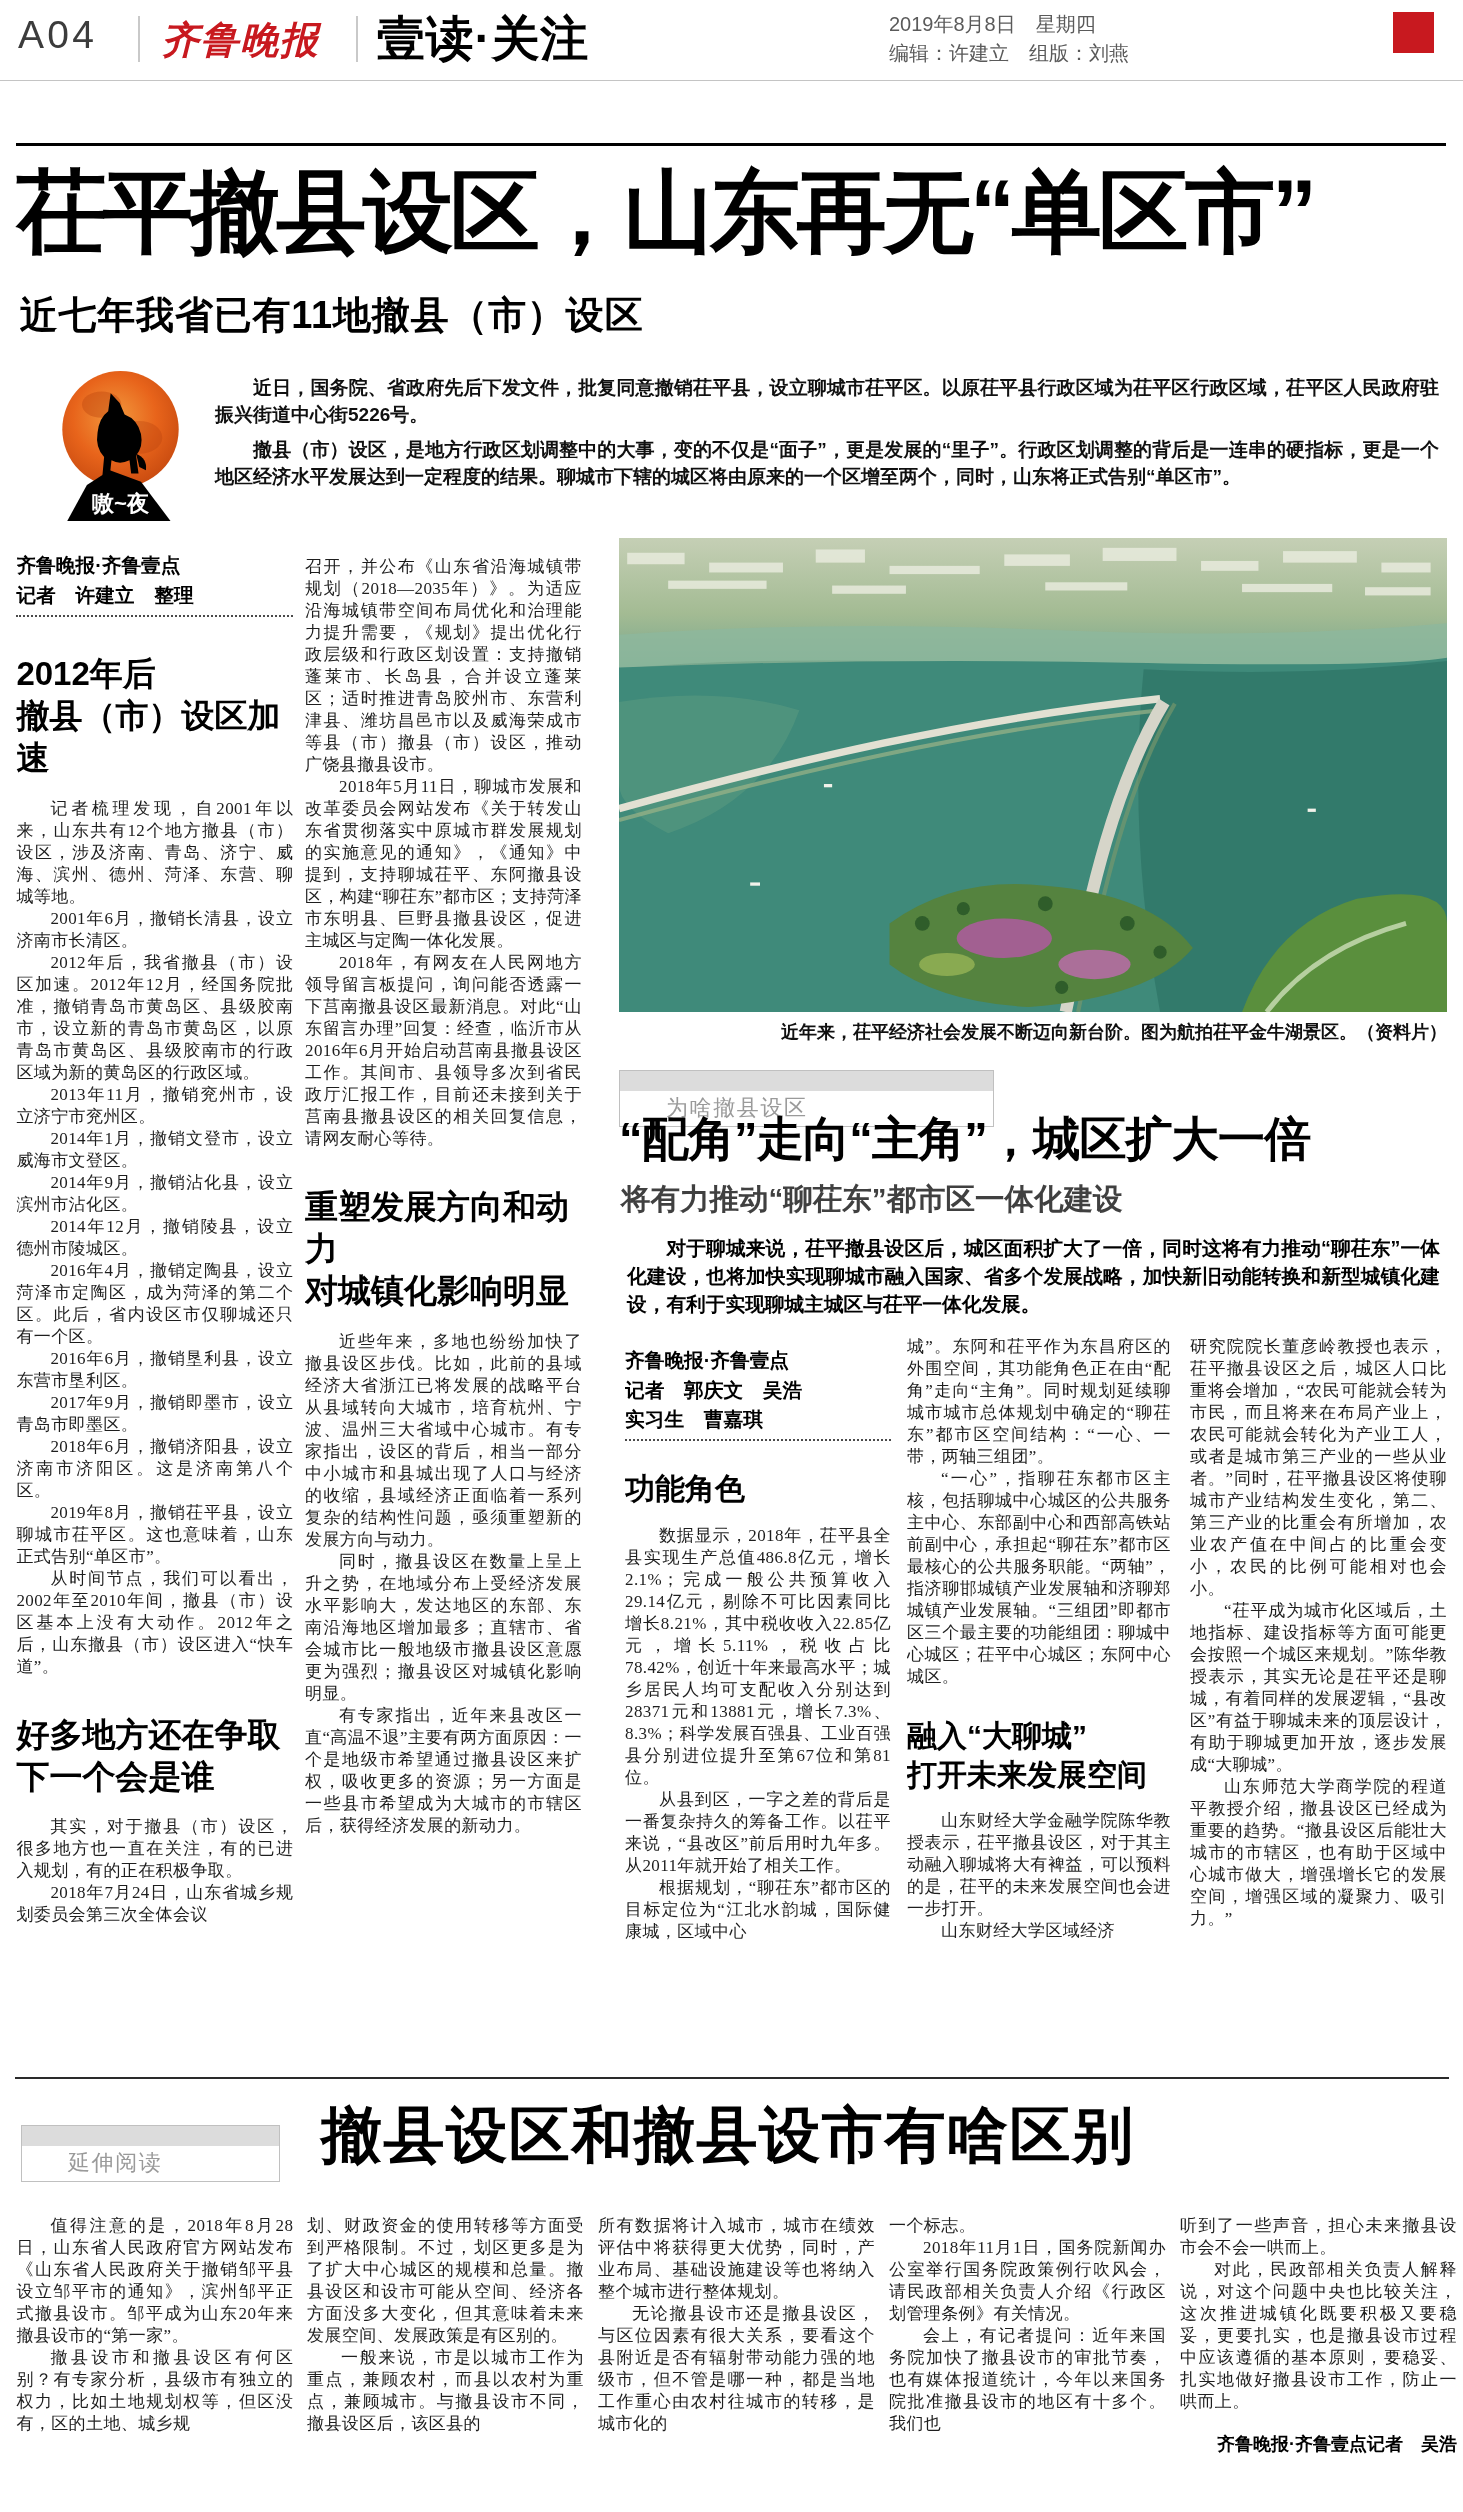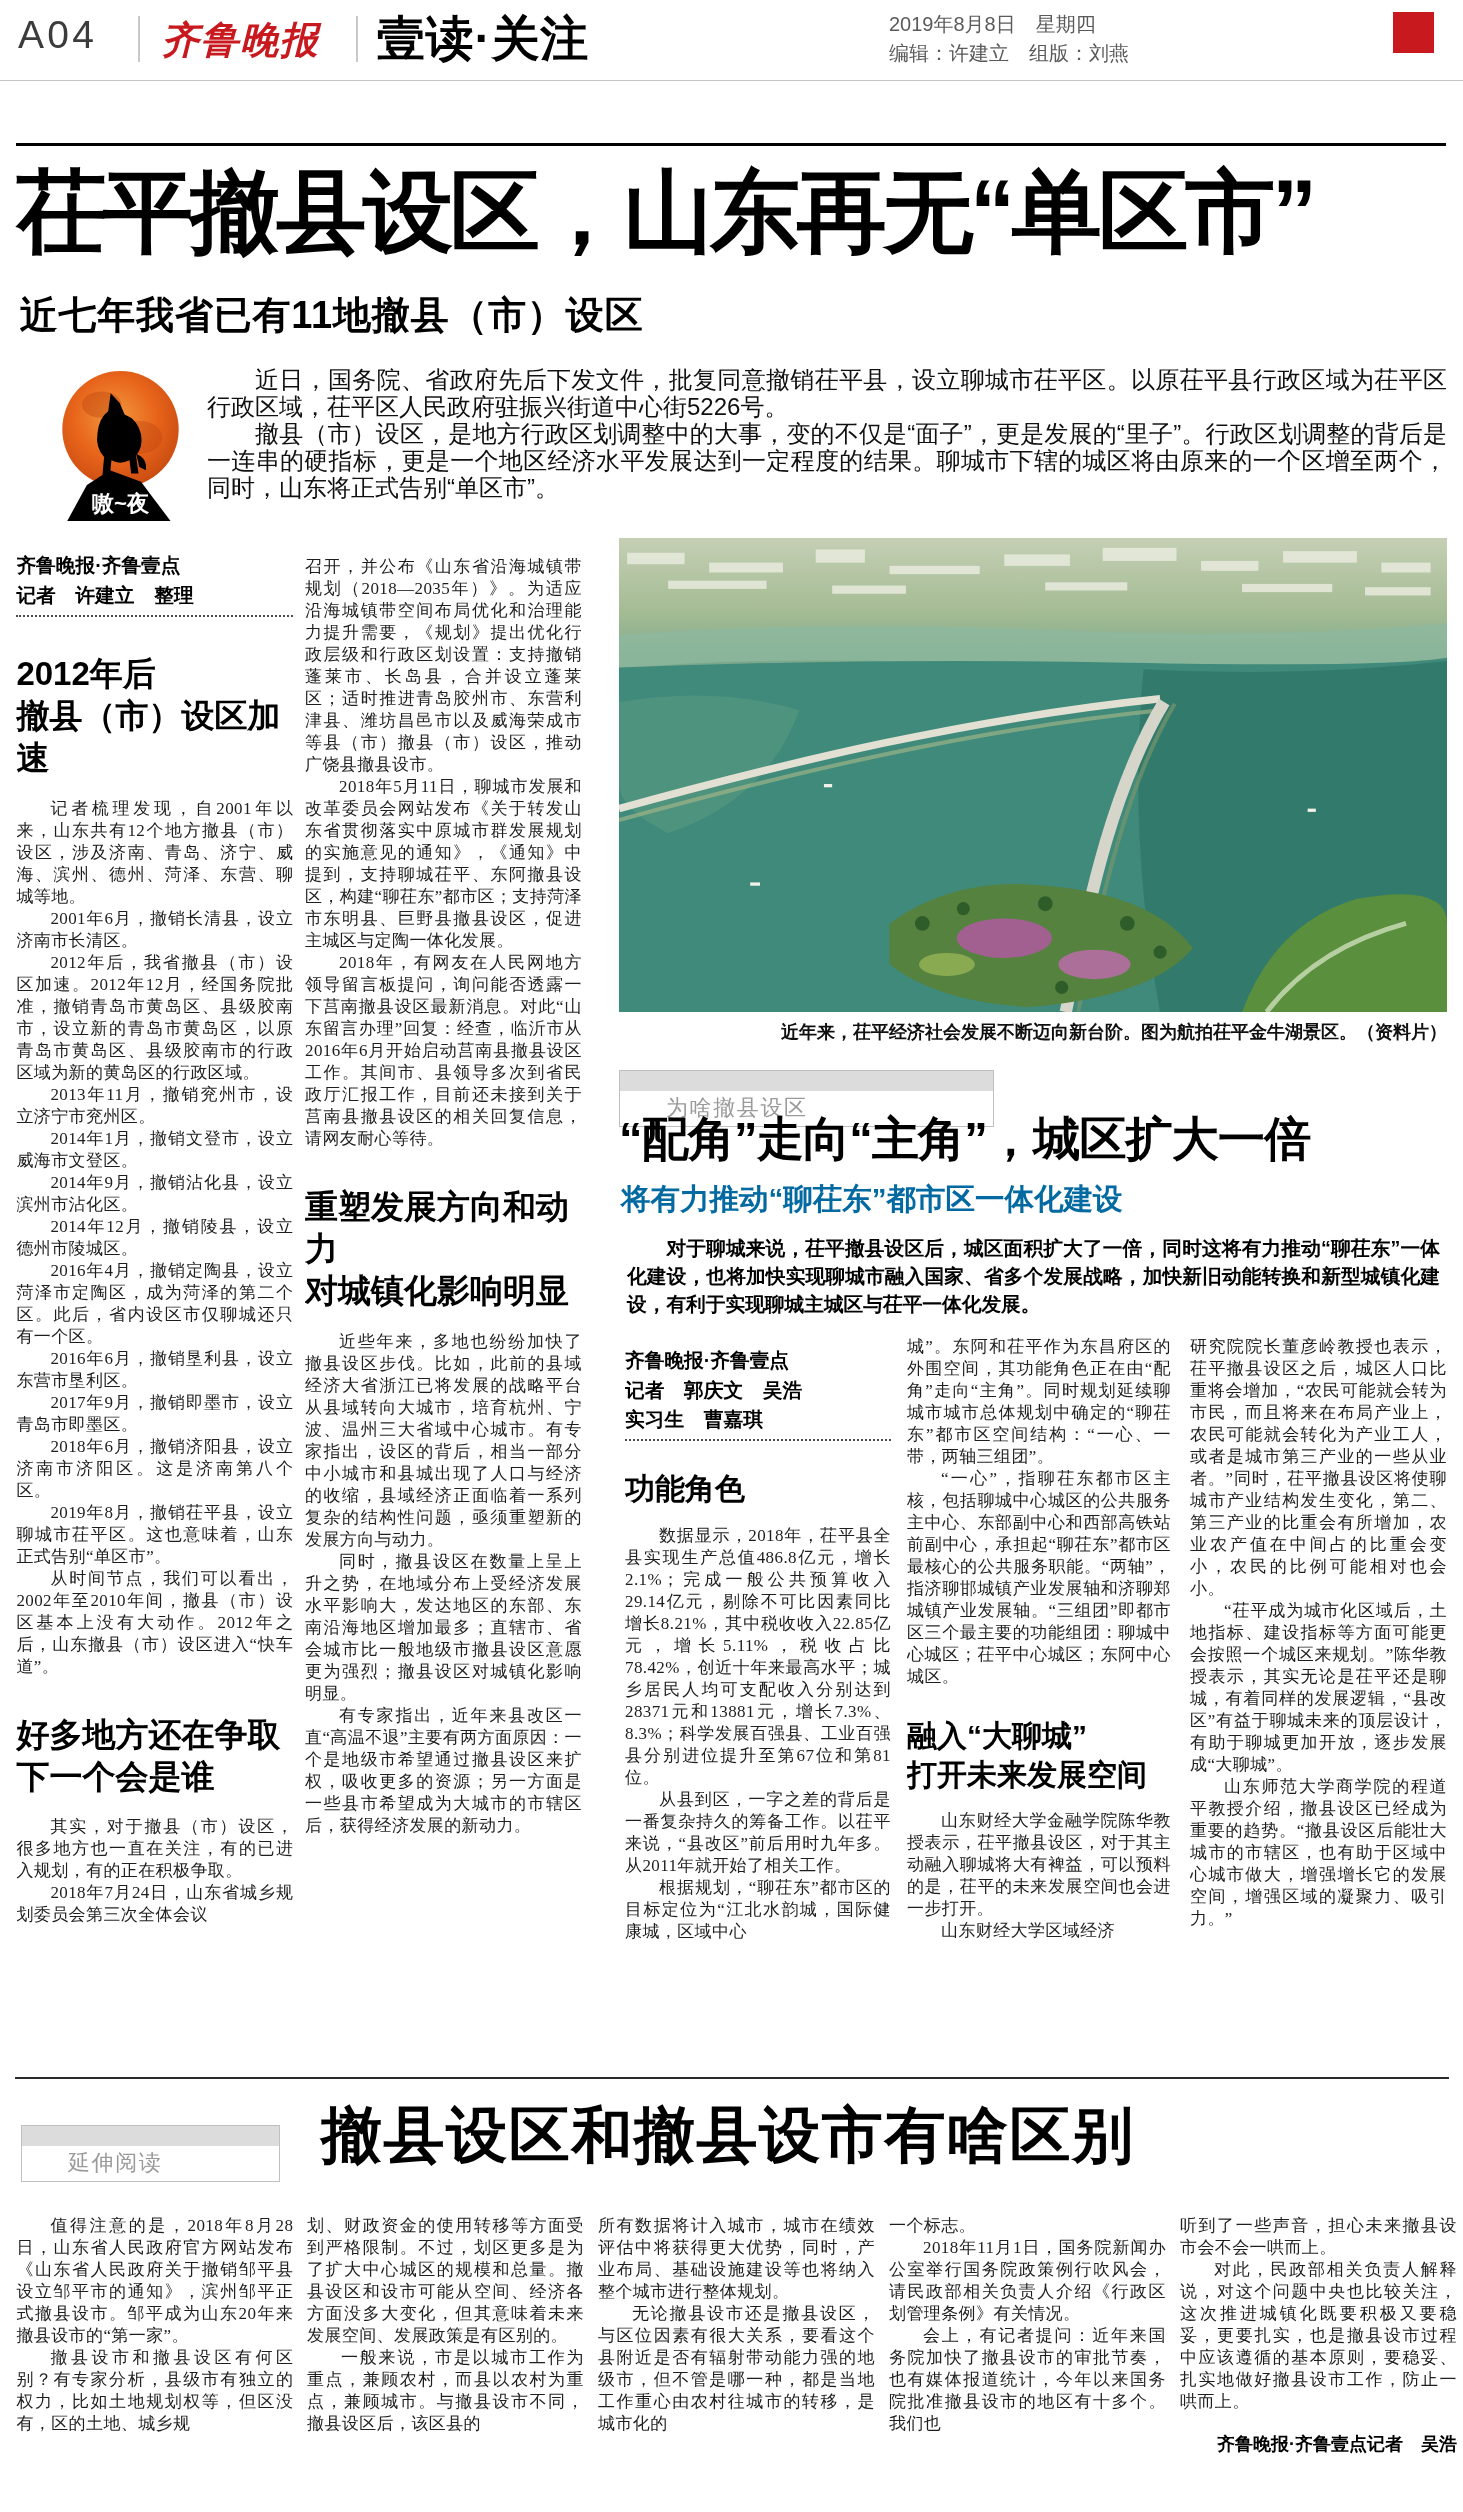--- a/index.html
+++ b/index.html
@@ -23,27 +23,27 @@
   .thinrule{background:#2a2a2a;height:1.6px;}
 
   
   .main-headline{font-family:"Liberation Sans","DejaVu Sans",sans-serif;font-weight:900;
                  font-size:90px;line-height:1.12;letter-spacing:-3.3px;color:#000;white-space:nowrap;}
   .main-sub{font-family:"Liberation Sans","DejaVu Sans",sans-serif;font-weight:800;
             font-size:38px;color:#000;letter-spacing:0.8px;}
   .a2-headline{font-family:"Liberation Sans","DejaVu Sans",sans-serif;font-weight:900;
                font-size:47px;letter-spacing:-0.8px;color:#000;white-space:nowrap;}
   .a2-sub{font-family:"Liberation Sans","DejaVu Sans",sans-serif;font-weight:800;
-          font-size:29.5px;color:#0369a1;}
+          font-size:29.5px;color:#404040;}
   .a3-headline{font-family:"Liberation Sans","DejaVu Sans",sans-serif;font-weight:900;
                font-size:61px;letter-spacing:1.6px;color:#000;white-space:nowrap;}
 
   
-  .intro p{font-family:"Liberation Sans","DejaVu Sans",sans-serif;font-size:24px;font-weight:400;
-           line-height:27px;text-align:justify;text-indent:2em;margin:0;color:#101010;}
+  .intro p{font-family:"Liberation Sans","DejaVu Sans",sans-serif;font-size:19px;font-weight:700;
+           line-height:27px;text-align:justify;text-indent:2em;margin:8px;color:#101010;}
 
   
   .col{overflow:hidden;}
   .bp{font-size:17px;line-height:22px;letter-spacing:0.4px;text-align:justify;
       text-indent:2em;margin:0;color:#1e1e1e;}
   .bp.noind{text-indent:0;}
   .by{font-family:"Liberation Sans","DejaVu Sans",sans-serif;font-weight:700;font-size:19.7px;
       line-height:29.5px;color:#000;}
   .dotline{border-bottom:2.5px dotted #4a4a4a;margin-top:4.9px;}
   .colh{font-family:"Liberation Sans","DejaVu Sans",sans-serif;font-weight:900;font-size:33px;

